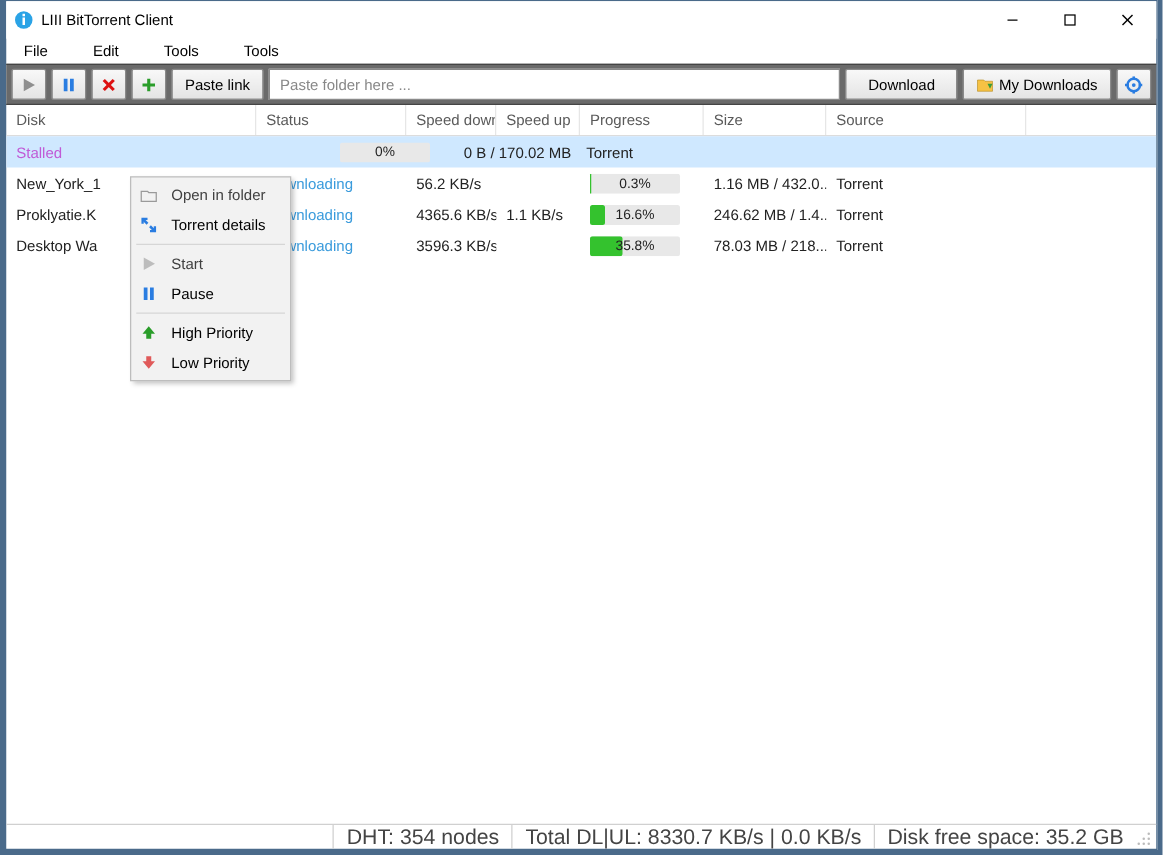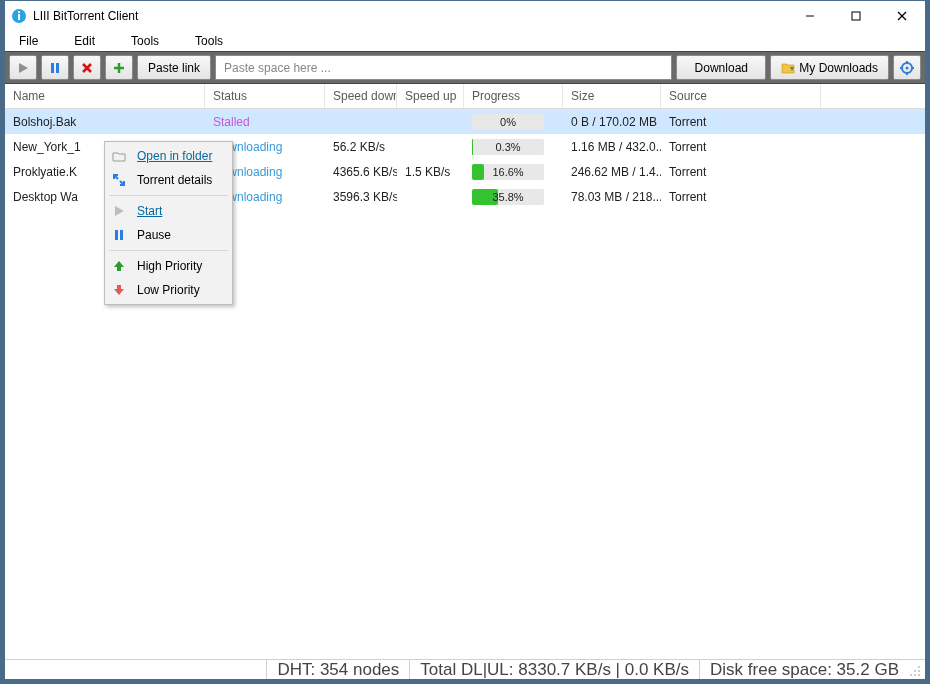--- a/index.html
+++ b/index.html
@@ -92,21 +92,21 @@
     position: absolute; left: 104px; top: 141px;
     width: 129px; background: #f2f2f2;
     border: 1px solid #bdbdbd;
     box-shadow: 2px 2px 4px rgba(0,0,0,.25);
     padding: 2px;
   }
   .cm-item {
     display: flex; align-items: center; gap: 10px;
     height: 24px; padding: 0 8px 0 4px;
   }
-  .cm-item.disabled { color: #0369a1; text-decoration: underline; }
+  .cm-item.disabled { color: #404040; }
   .cm-icon { width: 16px; display:flex; justify-content:center; }
   .cm-sep { height: 0; border-top: 1px solid #d6d6d6; margin: 3px 2px; }
 
   .statusbar {
     height: 20px; border-top: 1px solid #d0d0d0;
     display: flex; align-items: center; justify-content: flex-end;
     font-size: 17px; color: #444; gap: 0;
     padding-right:16px;
   }
   .sb-cell { border-left: 1px solid #d0d0d0; padding: 0 10px; height:100%; display:flex; align-items:center; }
@@ -176,21 +176,21 @@
     <div class="tb-btn">
         <svg width="14" height="14">
           <line x1="7" y1="2" x2="7" y2="12" stroke="#2a9d2a" stroke-width="2.5"></line>
           <line x1="2" y1="7" x2="12" y2="7" stroke="#2a9d2a" stroke-width="2.5"></line>
         </svg>
       </div>
     <div class="tb-btn text">
         <span>Paste link</span>
       </div>
     <div class="tb-input">
-        <span>Paste space here ...</span>
+        <span>Paste folder here ...</span>
       </div>
     <div class="tb-btn text" style="min-width:90px;">
         <span>Download</span>
       </div>
     <div class="tb-btn text" style="min-width:110px;">
       <span>
           <svg width="14" height="12">
             <path d="M1 2h5l1 1h6v8H1z" fill="#f6c244" stroke="#b58a1e" stroke-width="0.5"></path>
             <polygon points="9,5 13,5 11,9" fill="#3a9b3a"></polygon>
           </svg>
@@ -206,31 +206,30 @@
             <line x1="7" y1="11" x2="7" y2="14"></line>
             <line x1="0" y1="7" x2="3" y2="7"></line>
             <line x1="11" y1="7" x2="14" y2="7"></line>
           </g>
         </svg>
       </div>
   </div>
 
   <div class="grid">
     <div class="grid-header">
-      <div class="gh-cell col-name">Name</div>
+      <div class="gh-cell col-name">Disk</div>
       <div class="gh-cell col-status">Status</div>
       <div class="gh-cell col-sdown">Speed down</div>
       <div class="gh-cell col-sup">Speed up</div>
       <div class="gh-cell col-prog">Progress</div>
       <div class="gh-cell col-size">Size</div>
       <div class="gh-cell col-src">Source</div>
     </div>
     <div class="grid-body" id="grid-body">
         <div class="grid-row selected">
-          <div class="gr-cell col-name">Bolshoj.Bak</div>
           <div class="gr-cell col-status status-stalled">Stalled</div>
           <div class="gr-cell col-sdown"></div>
           <div class="gr-cell col-sup"></div>
           <div class="gr-cell col-prog">
             <div class="progress-wrap">
               <div class="progress-fill" style="width:0%"></div>
               <div class="progress-label">0%</div>
             </div>
           </div>
           <div class="gr-cell col-size">0 B / 170.02 MB</div>
@@ -247,21 +246,21 @@
               <div class="progress-label">0.3%</div>
             </div>
           </div>
           <div class="gr-cell col-size">1.16 MB / 432.0...</div>
           <div class="gr-cell col-src">Torrent</div>
         </div>
         <div class="grid-row">
           <div class="gr-cell col-name">Proklyatie.K</div>
           <div class="gr-cell col-status status-downloading">Downloading</div>
           <div class="gr-cell col-sdown">4365.6 KB/s</div>
-          <div class="gr-cell col-sup">1.5 KB/s</div>
+          <div class="gr-cell col-sup">1.1 KB/s</div>
           <div class="gr-cell col-prog">
             <div class="progress-wrap">
               <div class="progress-fill" style="width:16.6%"></div>
               <div class="progress-label">16.6%</div>
             </div>
           </div>
           <div class="gr-cell col-size">246.62 MB / 1.4...</div>
           <div class="gr-cell col-src">Torrent</div>
         </div>
         <div class="grid-row">

